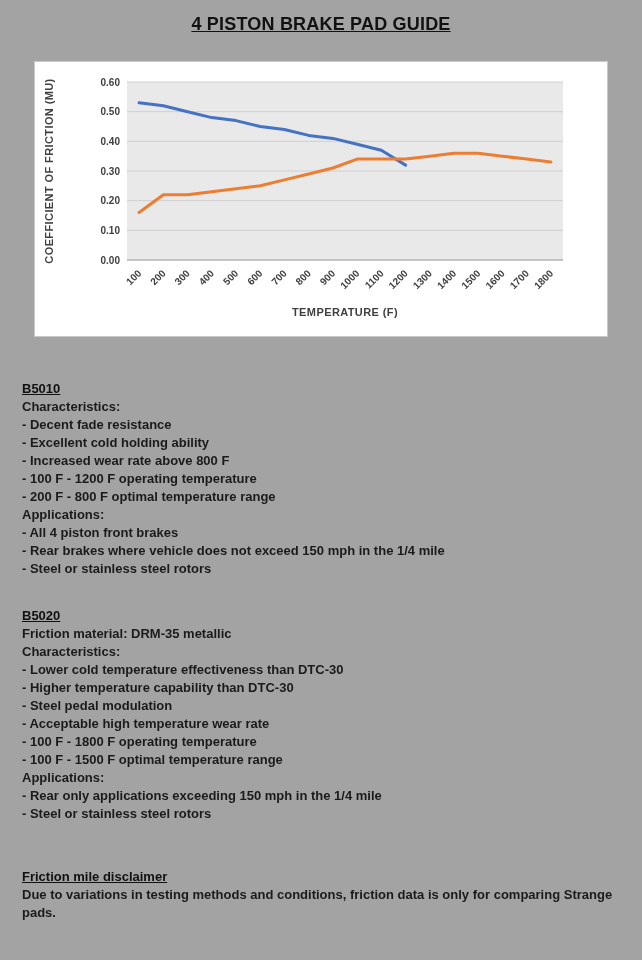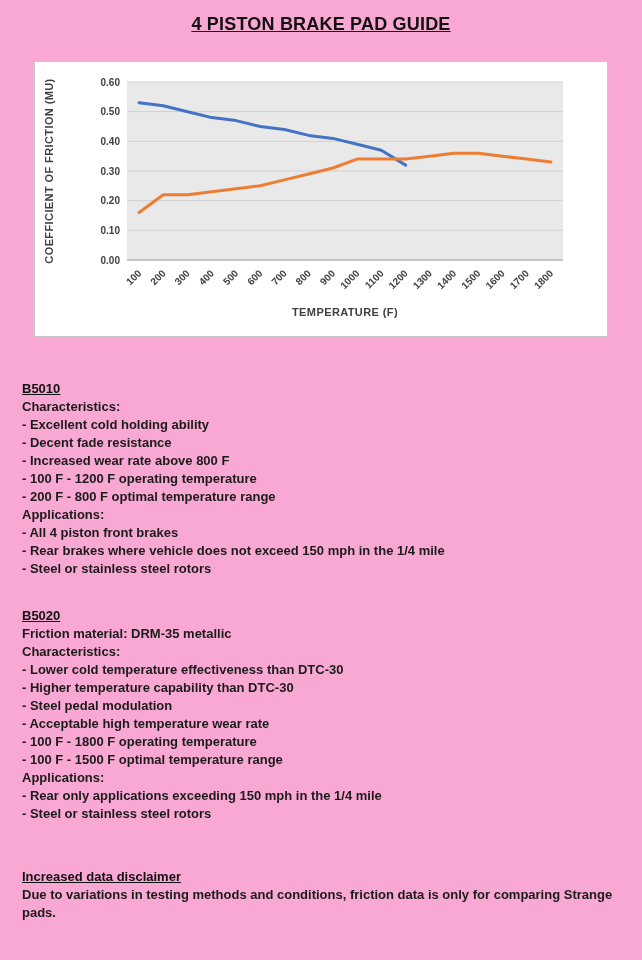--- a/index.html
+++ b/index.html
@@ -1,17 +1,17 @@
 <!DOCTYPE html>
 <html><head>
 <meta charset="utf-8">
 <style>
   html,body{margin:0;padding:0;background:#ffffff;}
   .page{
-    width:642px;height:960px;background:#f9a8d4;
+    width:642px;height:960px;background:#a3a3a3;
     font-family:"Liberation Sans",sans-serif;color:#1b1b1b;
     box-sizing:border-box;overflow:hidden;
   }
   .title{
     text-align:center;font-size:18px;font-weight:bold;
     text-decoration:underline;margin:14px 0 0 0;letter-spacing:.2px;color:#111;
   }
   .chart-box{
     width:574px;margin:26px auto 0 auto;border:1px solid #c9c9c9;
     background:#ffffff;padding:8px 0 4px 0;box-sizing:border-box;
@@ -79,22 +79,22 @@
         <polyline points="102.1,142.5 126.3,124.7 150.6,124.7 174.8,121.8 199.0,118.8 223.2,115.8 247.4,109.9 271.7,104.0 295.9,98.0 320.1,89.1 344.3,89.1 368.6,89.1 392.8,86.2 417.0,83.2 441.2,83.2 465.4,86.2 489.7,89.1 513.9,92.1" fill="none" stroke="#ED7D31" stroke-width="3" stroke-linejoin="round" stroke-linecap="round"></polyline>
         <text x="16" y="101" text-anchor="middle" transform="rotate(-90 16 101)" class="axis-title">COEFFICIENT OF FRICTION (MU)</text>
         <text x="308" y="246" text-anchor="middle" class="axis-title">TEMPERATURE (F)</text>
       </svg>
   </div>
 
   <div class="content">
       <div class="section">
         <div class="section-heading">B5010</div>
         <div class="spec-line">Characteristics:</div>
+        <div class="spec-line">- Decent fade resistance</div>
         <div class="spec-line">- Excellent cold holding ability</div>
-        <div class="spec-line">- Decent fade resistance</div>
         <div class="spec-line">- Increased wear rate above 800 F</div>
         <div class="spec-line">- 100 F - 1200 F operating temperature</div>
         <div class="spec-line">- 200 F - 800 F optimal temperature range</div>
         <div class="spec-line">Applications:</div>
         <div class="spec-line">- All 4 piston front brakes</div>
         <div class="spec-line">- Rear brakes where vehicle does not exceed 150 mph in the 1/4 mile</div>
         <div class="spec-line">- Steel or stainless steel rotors</div>
       </div>
       <div class="section">
         <div class="section-heading">B5020</div>
@@ -104,18 +104,18 @@
         <div class="spec-line">- Higher temperature capability than DTC-30</div>
         <div class="spec-line">- Steel pedal modulation</div>
         <div class="spec-line">- Acceptable high temperature wear rate</div>
         <div class="spec-line">- 100 F - 1800 F operating temperature</div>
         <div class="spec-line">- 100 F - 1500 F optimal temperature range</div>
         <div class="spec-line">Applications:</div>
         <div class="spec-line">- Rear only applications exceeding 150 mph in the 1/4 mile</div>
         <div class="spec-line">- Steel or stainless steel rotors</div>
       </div>
       <div class="section">
-        <div class="section-heading">Increased data disclaimer</div>
+        <div class="section-heading">Friction mile disclaimer</div>
         <div class="spec-line">Due to variations in testing methods and conditions, friction data is only for comparing Strange pads.</div>
       </div>
     </div>
 
 </div>
 
 </body></html>

